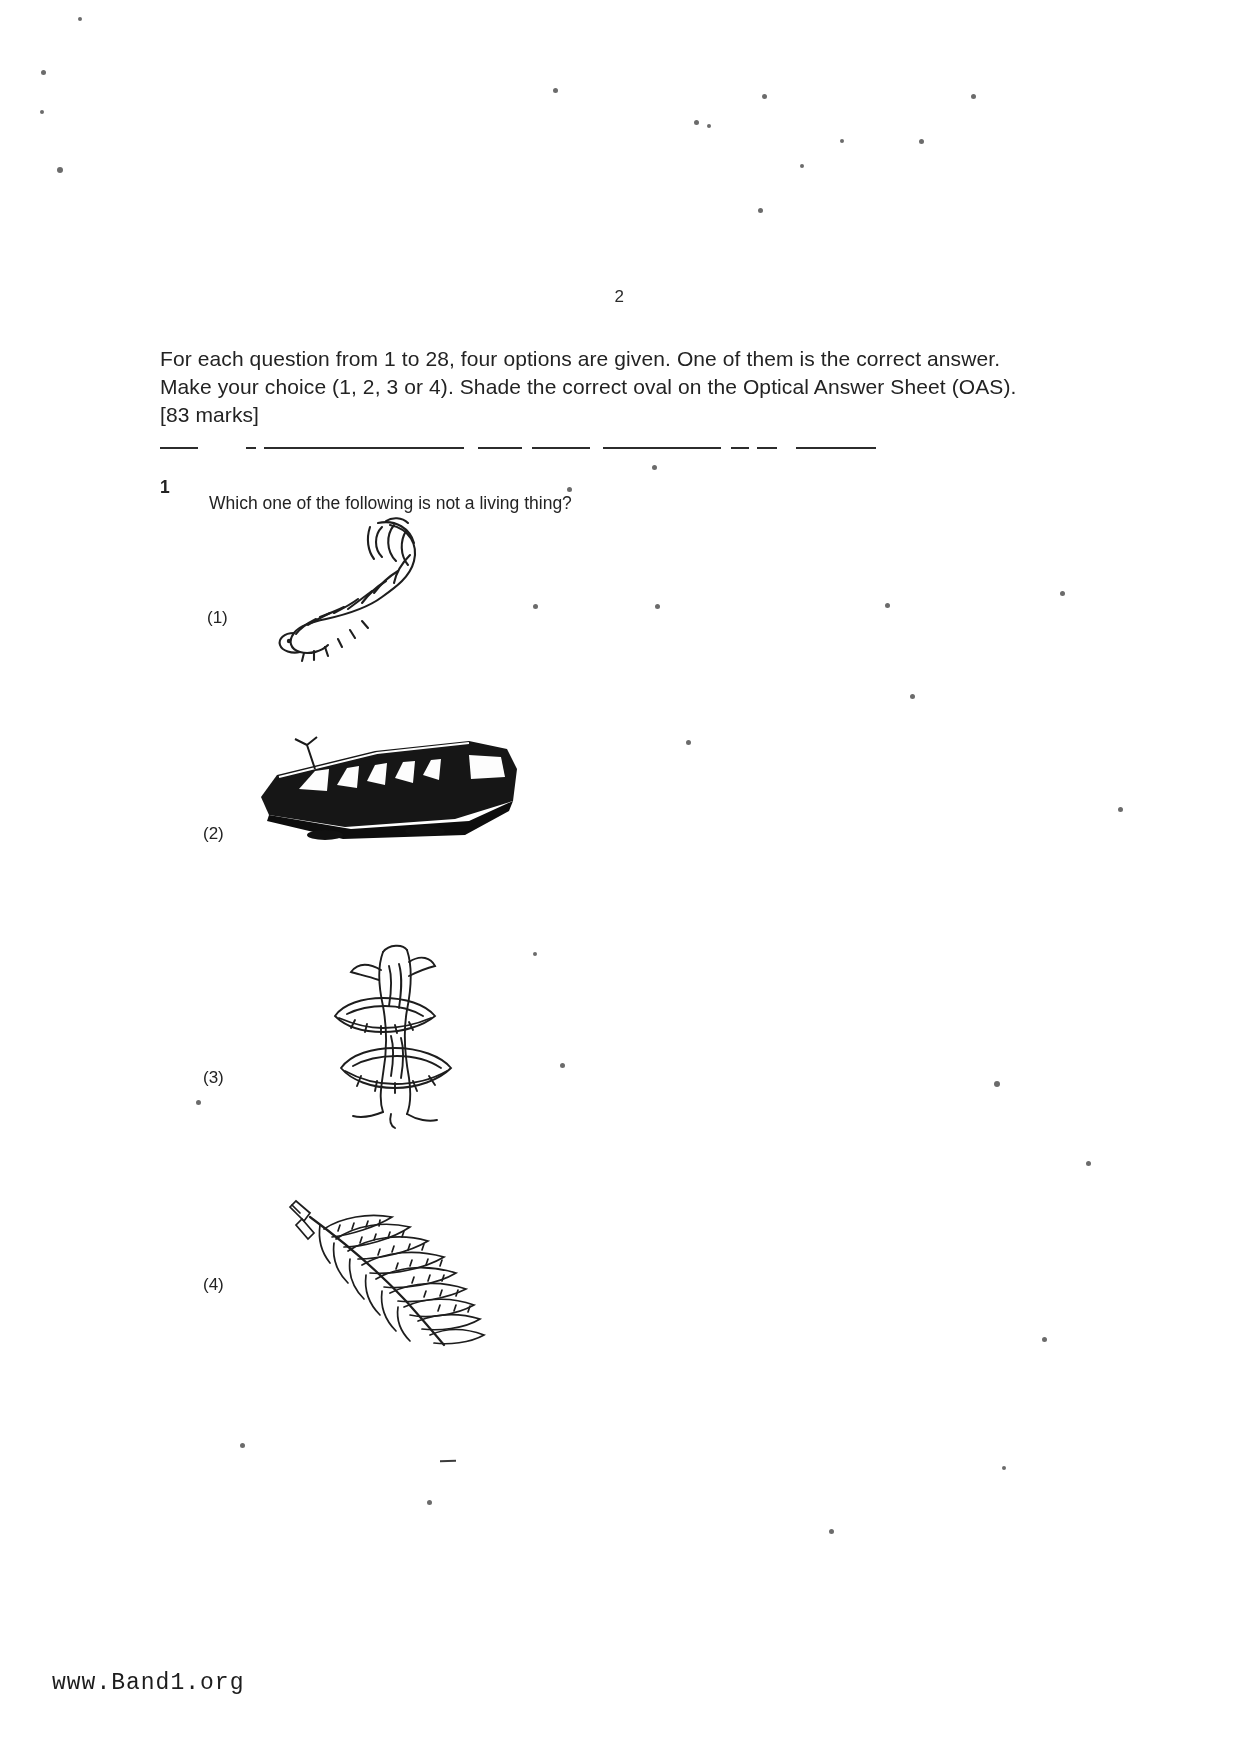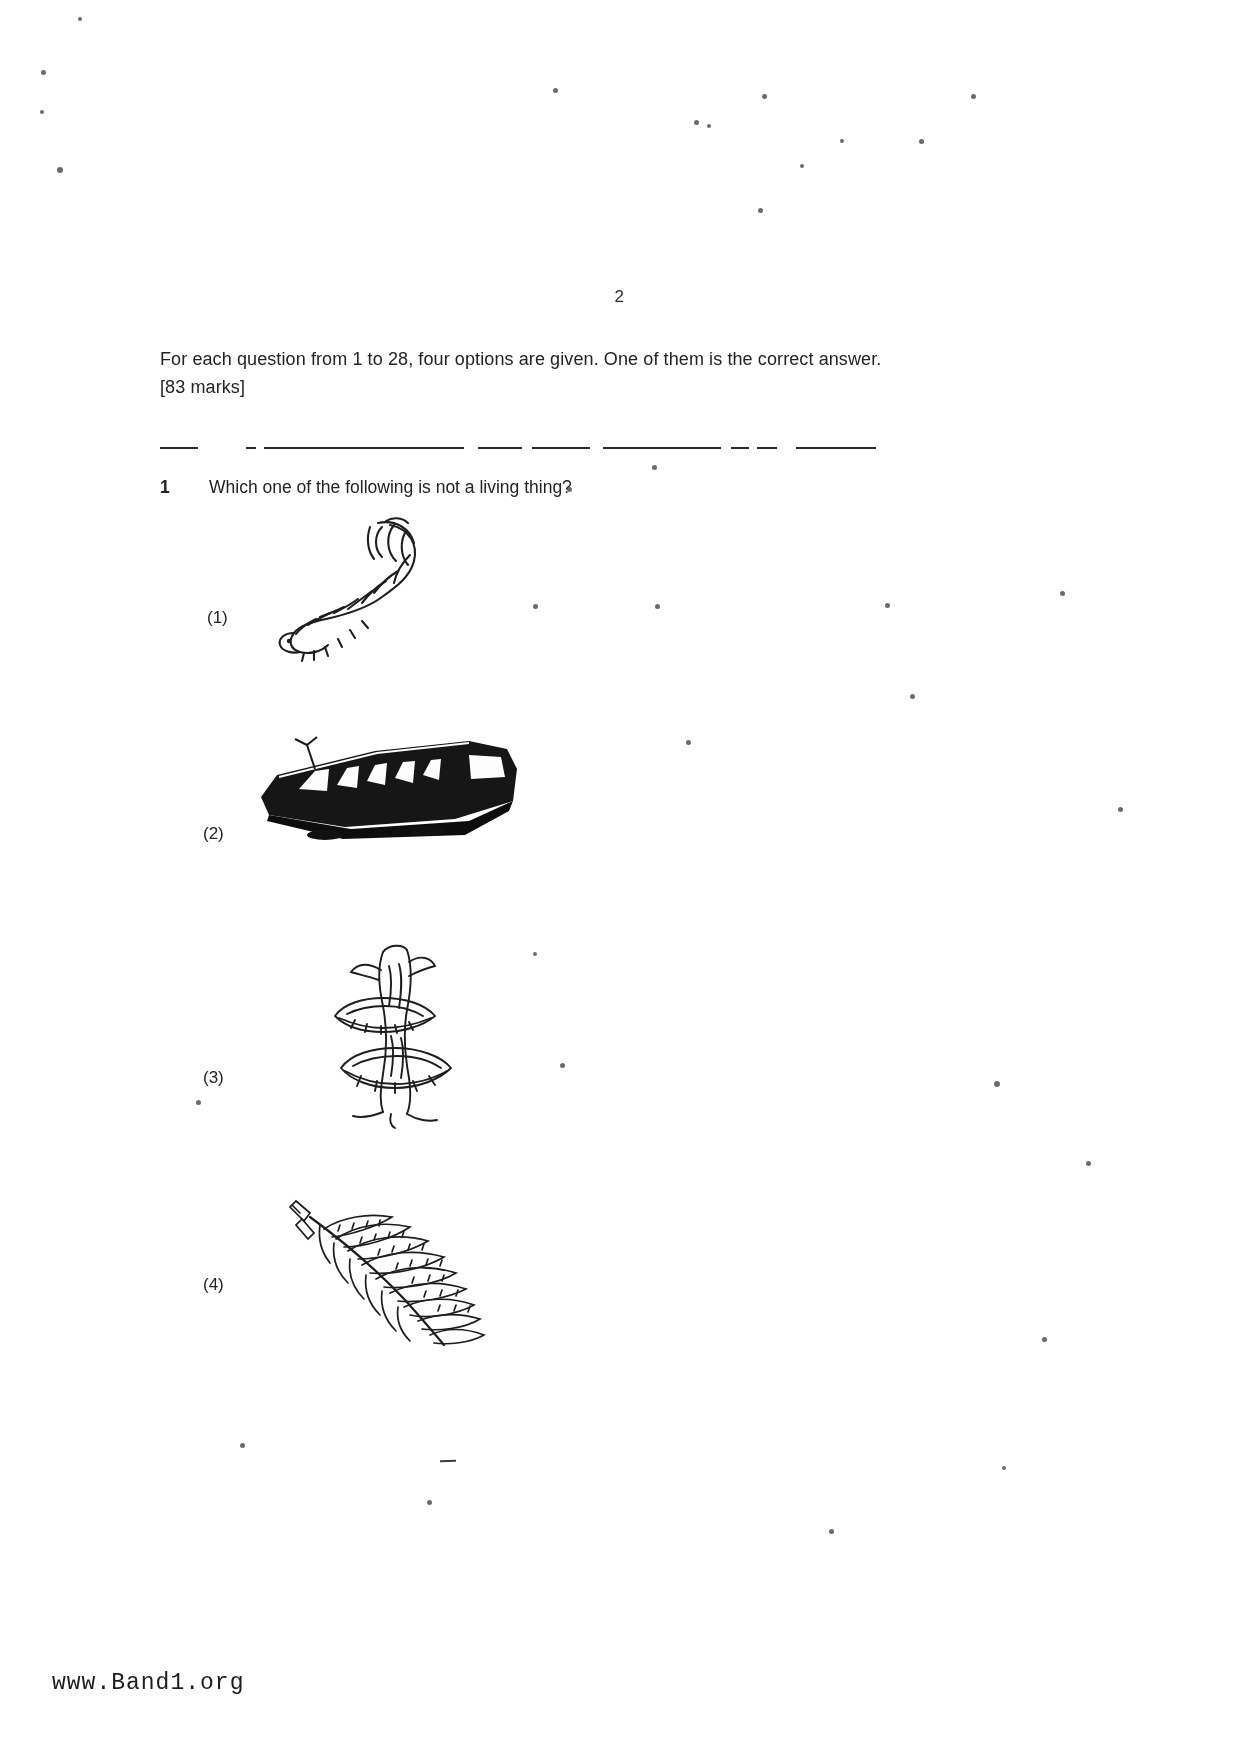--- a/index.html
+++ b/index.html
@@ -33,21 +33,21 @@
     font-size: 17px;
     letter-spacing: 0.5px;
     color: #2b2b2b;
   }
 
   .instructions {
     position: absolute;
     top: 345px;
     left: 160px;
     width: 880px;
-    font-size: 18px;
+    font-size: 21px;
     line-height: 28px;
     color: #232323;
     letter-spacing: 0.1px;
     filter: blur(0.18px);
   }
   .instructions div { white-space: nowrap; }
 
   .rule {
     position: absolute;
     top: 447px;
@@ -73,21 +73,21 @@
   }
   .q-num {
     position: absolute;
     left: 0;
     top: 0;
     font-weight: 600;
   }
   .q-text {
     position: absolute;
     left: 49px;
-    top: 0;
+    top: 16px;
     white-space: nowrap;
   }
 
   .option {
     position: absolute;
     font-size: 17px;
     color: #232323;
     filter: blur(0.2px);
   }
   .opt1 { top: 608px; left: 207px; }
@@ -166,20 +166,21 @@
     <div class="speckle" style="left: 240px; top: 1443px; width: 5px; height: 5px;"></div>
     <div class="speckle" style="left: 427px; top: 1500px; width: 5px; height: 5px;"></div>
     <div class="speckle" style="left: 829px; top: 1529px; width: 5px; height: 5px;"></div>
     <div class="speckle" style="left: 1002px; top: 1466px; width: 4px; height: 4px;"></div>
   </div>
 
 <div class="page-number">2</div>
 
 <div class="instructions">
   <div>For each question from 1 to 28, four options are given. One of them is the correct answer.</div>
+  <div>Make your choice (1, 2, 3 or 4). Shade the correct oval on the Optical Answer Sheet (OAS).</div>
   <div>[83 marks]</div>
 </div>
 
 <div class="rule" id="rule">
     <span style="left: 0px; width: 38px;"></span>
     <span style="left: 86px; width: 10px;"></span>
     <span style="left: 104px; width: 200px;"></span>
     <span style="left: 318px; width: 44px;"></span>
     <span style="left: 372px; width: 58px;"></span>
     <span style="left: 443px; width: 118px;"></span>

